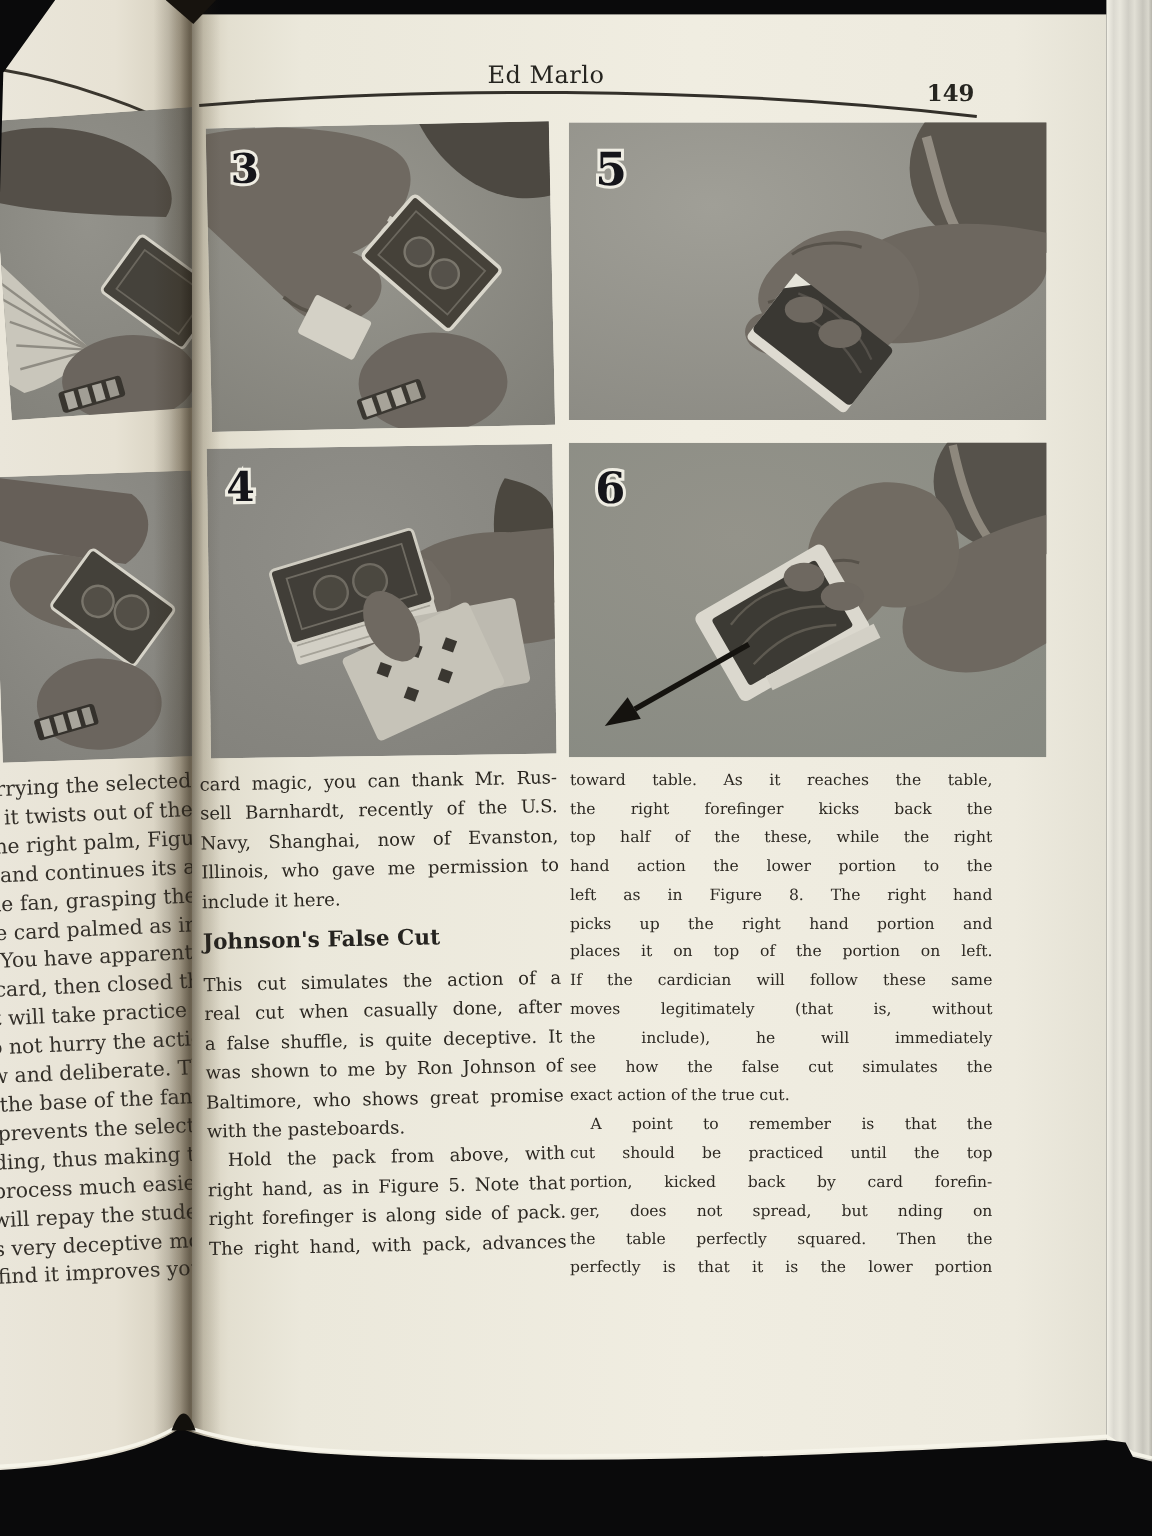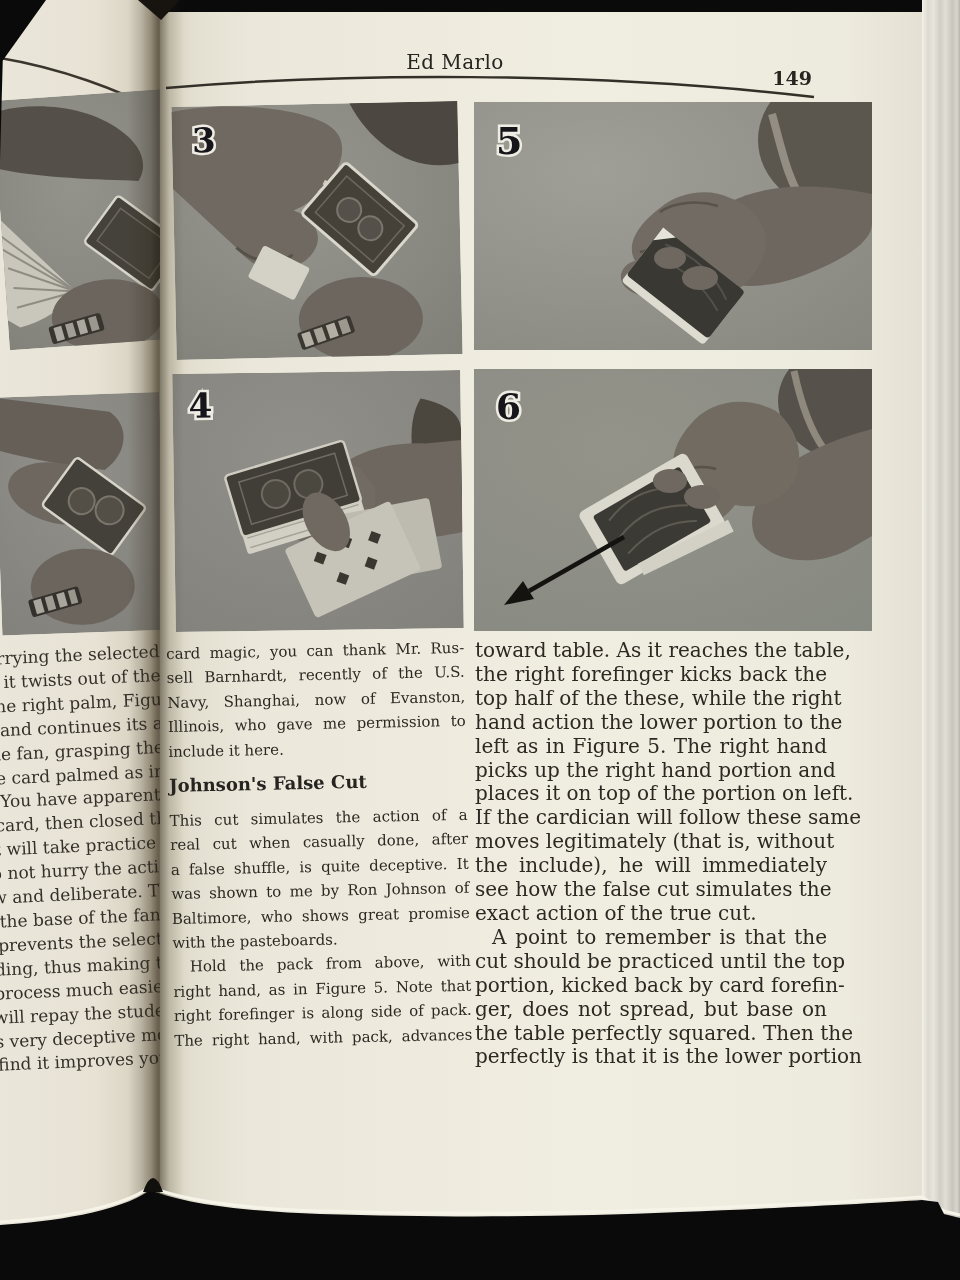--- a/index.html
+++ b/index.html
@@ -35,21 +35,21 @@
   #lph1{left:-8px;top:88px;transform:rotate(-4deg);transform-origin:right top;}
   #lph2{left:-6px;top:392px;transform:rotate(-2deg);transform-origin:right top;}
   .fig-num{font-family:"DejaVu Serif", serif;font-weight:bold;}
   
   .col{position:absolute;color:#2c2822;}
   .col-mid{left:6px;top:630px;width:298px;transform:rotate(-1.2deg);transform-origin:left top;}
   .col-right{left:315px;top:627px;width:352px;}
   .col-left{position:absolute;right:1px;top:640px;width:230px;text-align:right;color:#34302a;
     transform:rotate(-2.6deg);transform-origin:right top;}
   .ln{font-size:15px;line-height:24.4px;white-space:nowrap;}
-  .col-right .ln{font-size:20px;line-height:23.9px;}
+  .col-right .ln{font-size:13px;line-height:23.9px;}
   .col-left .ln{font-size:17px;line-height:23.9px;}
   .j{text-align:justify;text-align-last:justify;text-justify:inter-word;}
   .in{padding-left:17px;}
   .heading{font-weight:bold;font-size:18px;line-height:18px;margin:13px 0 14px 0;color:#262420;}
 </style>
 </head>
 <body>
 
 <div class="scene">
 
@@ -290,34 +290,34 @@
           <div class="ln j">The right hand, with pack, advances</div>
         </div>
     </div>
 
     <div class="col col-right">
       <div class="para">
           <div class="ln j">toward table. As it reaches the table,</div>
           <div class="ln j">the right forefinger kicks back the</div>
           <div class="ln j">top half of the these, while the right</div>
           <div class="ln j">hand action the lower portion to the</div>
-          <div class="ln j">left as in Figure 5. The right hand</div>
+          <div class="ln j">left as in Figure 8. The right hand</div>
           <div class="ln j">picks up the right hand portion and</div>
           <div class="ln j">places it on top of the portion on left.</div>
           <div class="ln j">If the cardician will follow these same</div>
           <div class="ln j">moves legitimately (that is, without</div>
           <div class="ln j">the include), he will immediately</div>
           <div class="ln j">see how the false cut simulates the</div>
           <div class="ln">exact action of the true cut.</div>
         </div>
       <div class="para">
           <div class="ln j in">A point to remember is that the</div>
           <div class="ln j">cut should be practiced until the top</div>
           <div class="ln j">portion, kicked back by card forefin-</div>
-          <div class="ln j">ger, does not spread, but base on</div>
+          <div class="ln j">ger, does not spread, but nding on</div>
           <div class="ln j">the table perfectly squared. Then the</div>
           <div class="ln j">perfectly is that it is the lower portion</div>
         </div>
     </div>
   </div>
 
   <div class="page-stack-right"></div>
 
   <div class="gutter-shadow"></div>
   <div class="gutter-top"></div>

